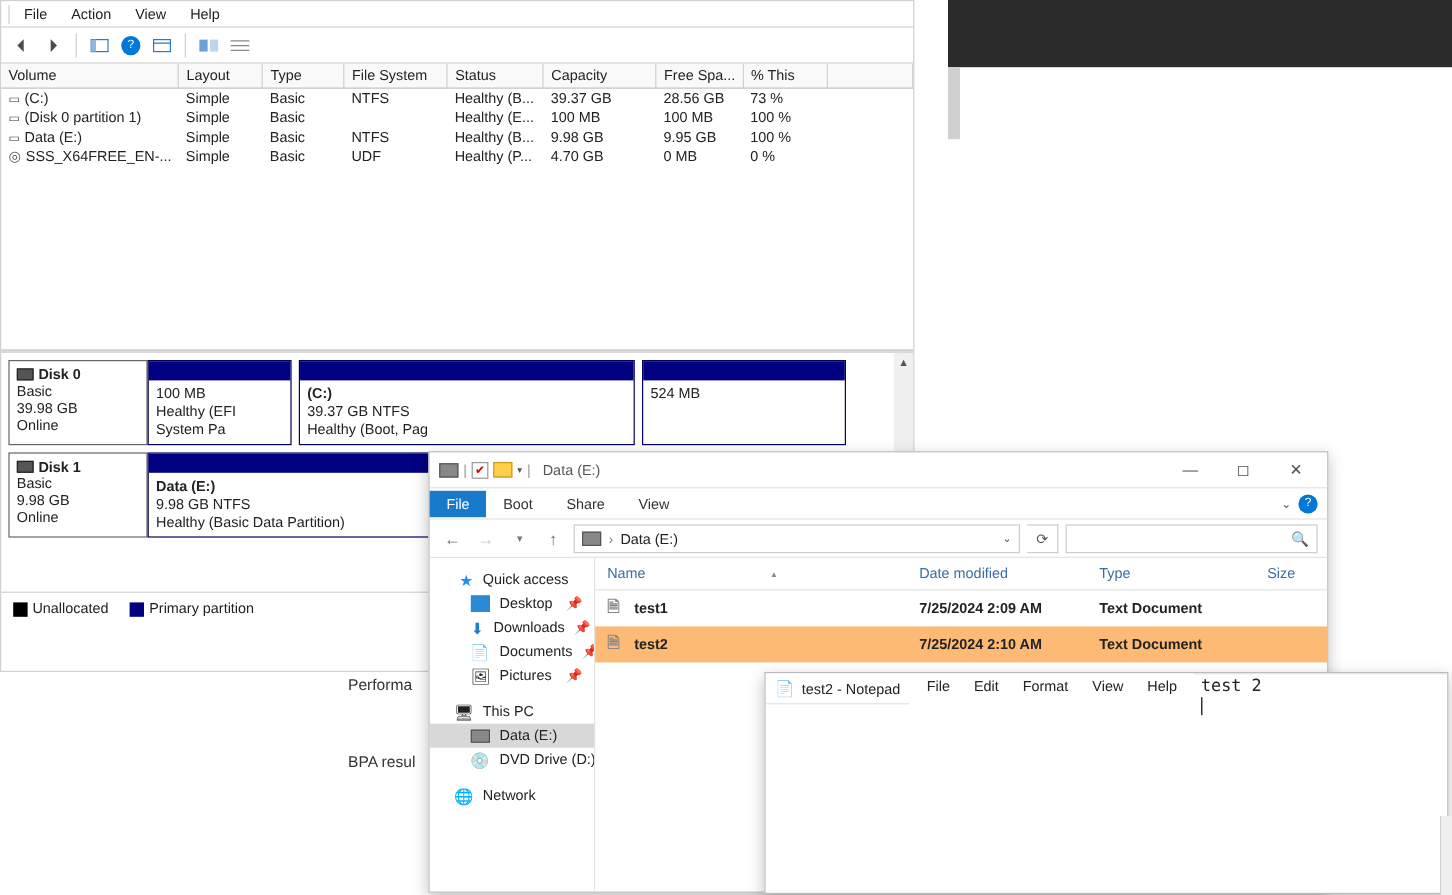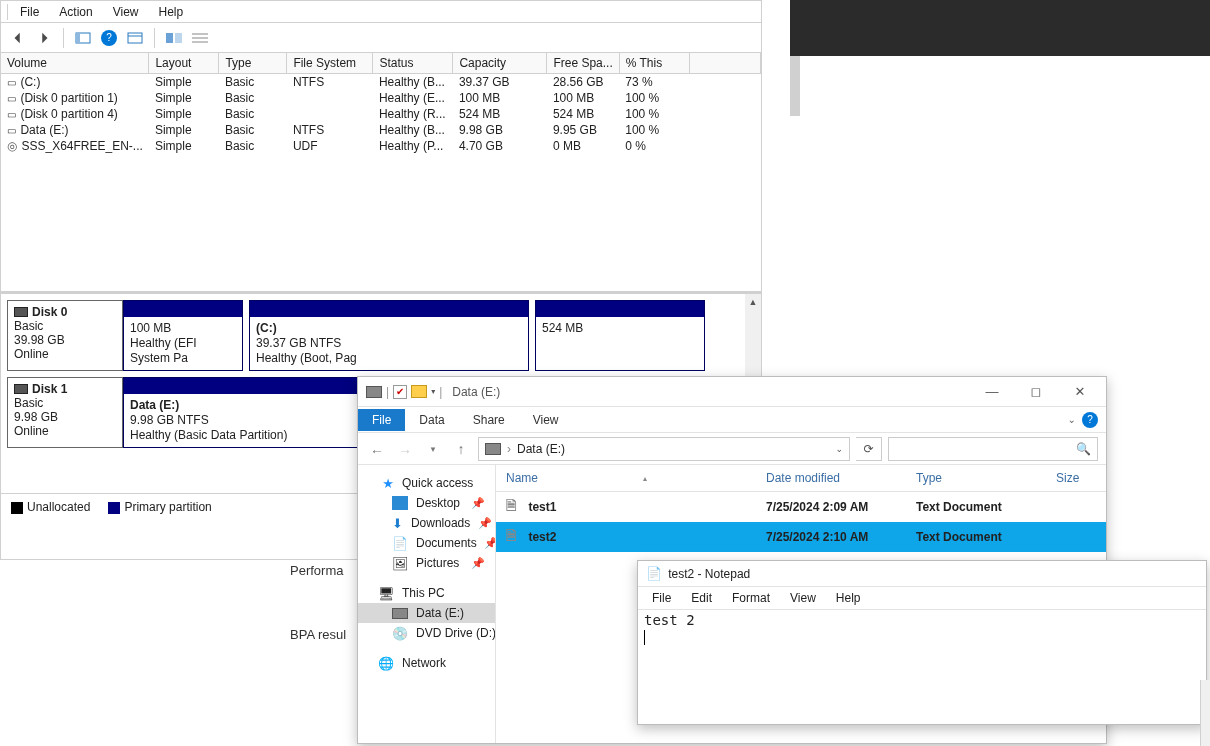--- a/index.html
+++ b/index.html
@@ -223,33 +223,33 @@
   .ic-net::before{content:"🌐";font-size:13px;color:#1e7fd0;}
   .fe-list{flex:1;display:flex;flex-direction:column;}
   .fl-head{display:flex;border-bottom:1px solid #e3e3e3;padding:4px 0;color:#3a6ea5;}
   .fl-head .col{padding:2px 10px;}
   .col-name{width:260px;display:flex;align-items:center;gap:6px;}
   .col-date{width:150px;}
   .col-type{width:140px;}
   .col-size{width:60px;}
   .sort-ind{font-size:8px;color:#888;}
   .fl-row{display:flex;align-items:center;padding:2px 0;font-weight:bold;}
-  .fl-row.sel{background:#0ea5e9;}
+  .fl-row.sel{background:#fdba74;}
   .fl-row .col{padding:2px 10px;color:#222;}
   .file-ic::before{content:"🗎";color:#888;font-size:13px;margin-right:6px;}
 
   
   .np-window{
     position:absolute;
     left:637px; top:560px;
-    width:570px; height:165px;
+    width:570px; height:185px;
     background:#fff;
     border:1px solid #bcbcbc;
     box-shadow:0 4px 12px rgba(0,0,0,.25);
-    display:flex;flex-direction:column;
+    display:flex;
   }
   .np-titlebar{height:26px;display:flex;align-items:center;padding:0 8px;border-bottom:1px solid #e3e3e3;}
   .np-ic::before{content:"📄";font-size:13px;color:#4a90d9;margin-right:6px;}
   .np-menubar{height:22px;display:flex;align-items:center;padding:0 4px;}
   .np-menubar span{padding:2px 10px;}
   .np-body{flex:1;padding:2px 6px;font-family:Consolas,monospace;font-size:14px;white-space:pre;border-top:1px solid #e3e3e3;}
   .caret{display:inline-block;width:1px;height:15px;background:#000;vertical-align:middle;animation:blink 1s step-end infinite;}
   @keyframes blink{50%{opacity:0;}}
 
   
@@ -346,31 +346,20 @@
             <td>Simple</td>
             <td>Basic</td>
             <td></td>
             <td>Healthy (E...</td>
             <td>100 MB</td>
             <td>100 MB</td>
             <td>100 %</td>
             <td></td>
           </tr>
           <tr>
-            <td><span class="disk-glyph">▭</span>(Disk 0 partition 4)</td>
-            <td>Simple</td>
-            <td>Basic</td>
-            <td></td>
-            <td>Healthy (R...</td>
-            <td>524 MB</td>
-            <td>524 MB</td>
-            <td>100 %</td>
-            <td></td>
-          </tr>
-          <tr>
             <td><span class="disk-glyph">▭</span>Data (E:)</td>
             <td>Simple</td>
             <td>Basic</td>
             <td>NTFS</td>
             <td>Healthy (B...</td>
             <td>9.98 GB</td>
             <td>9.95 GB</td>
             <td>100 %</td>
             <td></td>
           </tr>
@@ -466,21 +455,21 @@
     </span>
     <span class="fe-title-text">Data (E:)</span>
     <div class="fe-win-btns">
       <span>—</span>
       <span>◻</span>
       <span class="close">✕</span>
     </div>
   </div>
   <div class="fe-ribbon-tabs">
     <span class="tab file">File</span>
-    <span class="tab">Data</span>
+    <span class="tab">Boot</span>
     <span class="tab">Share</span>
     <span class="tab">View</span>
     <span class="spacer"></span>
     <span class="chev">⌄</span>
     <span class="help-q">?</span>
   </div>
   <div class="fe-addr">
     <span class="nav-btn">←</span>
     <span class="nav-btn disabled">→</span>
     <span class="nav-btn" style="font-size:9px;">▾</span>

